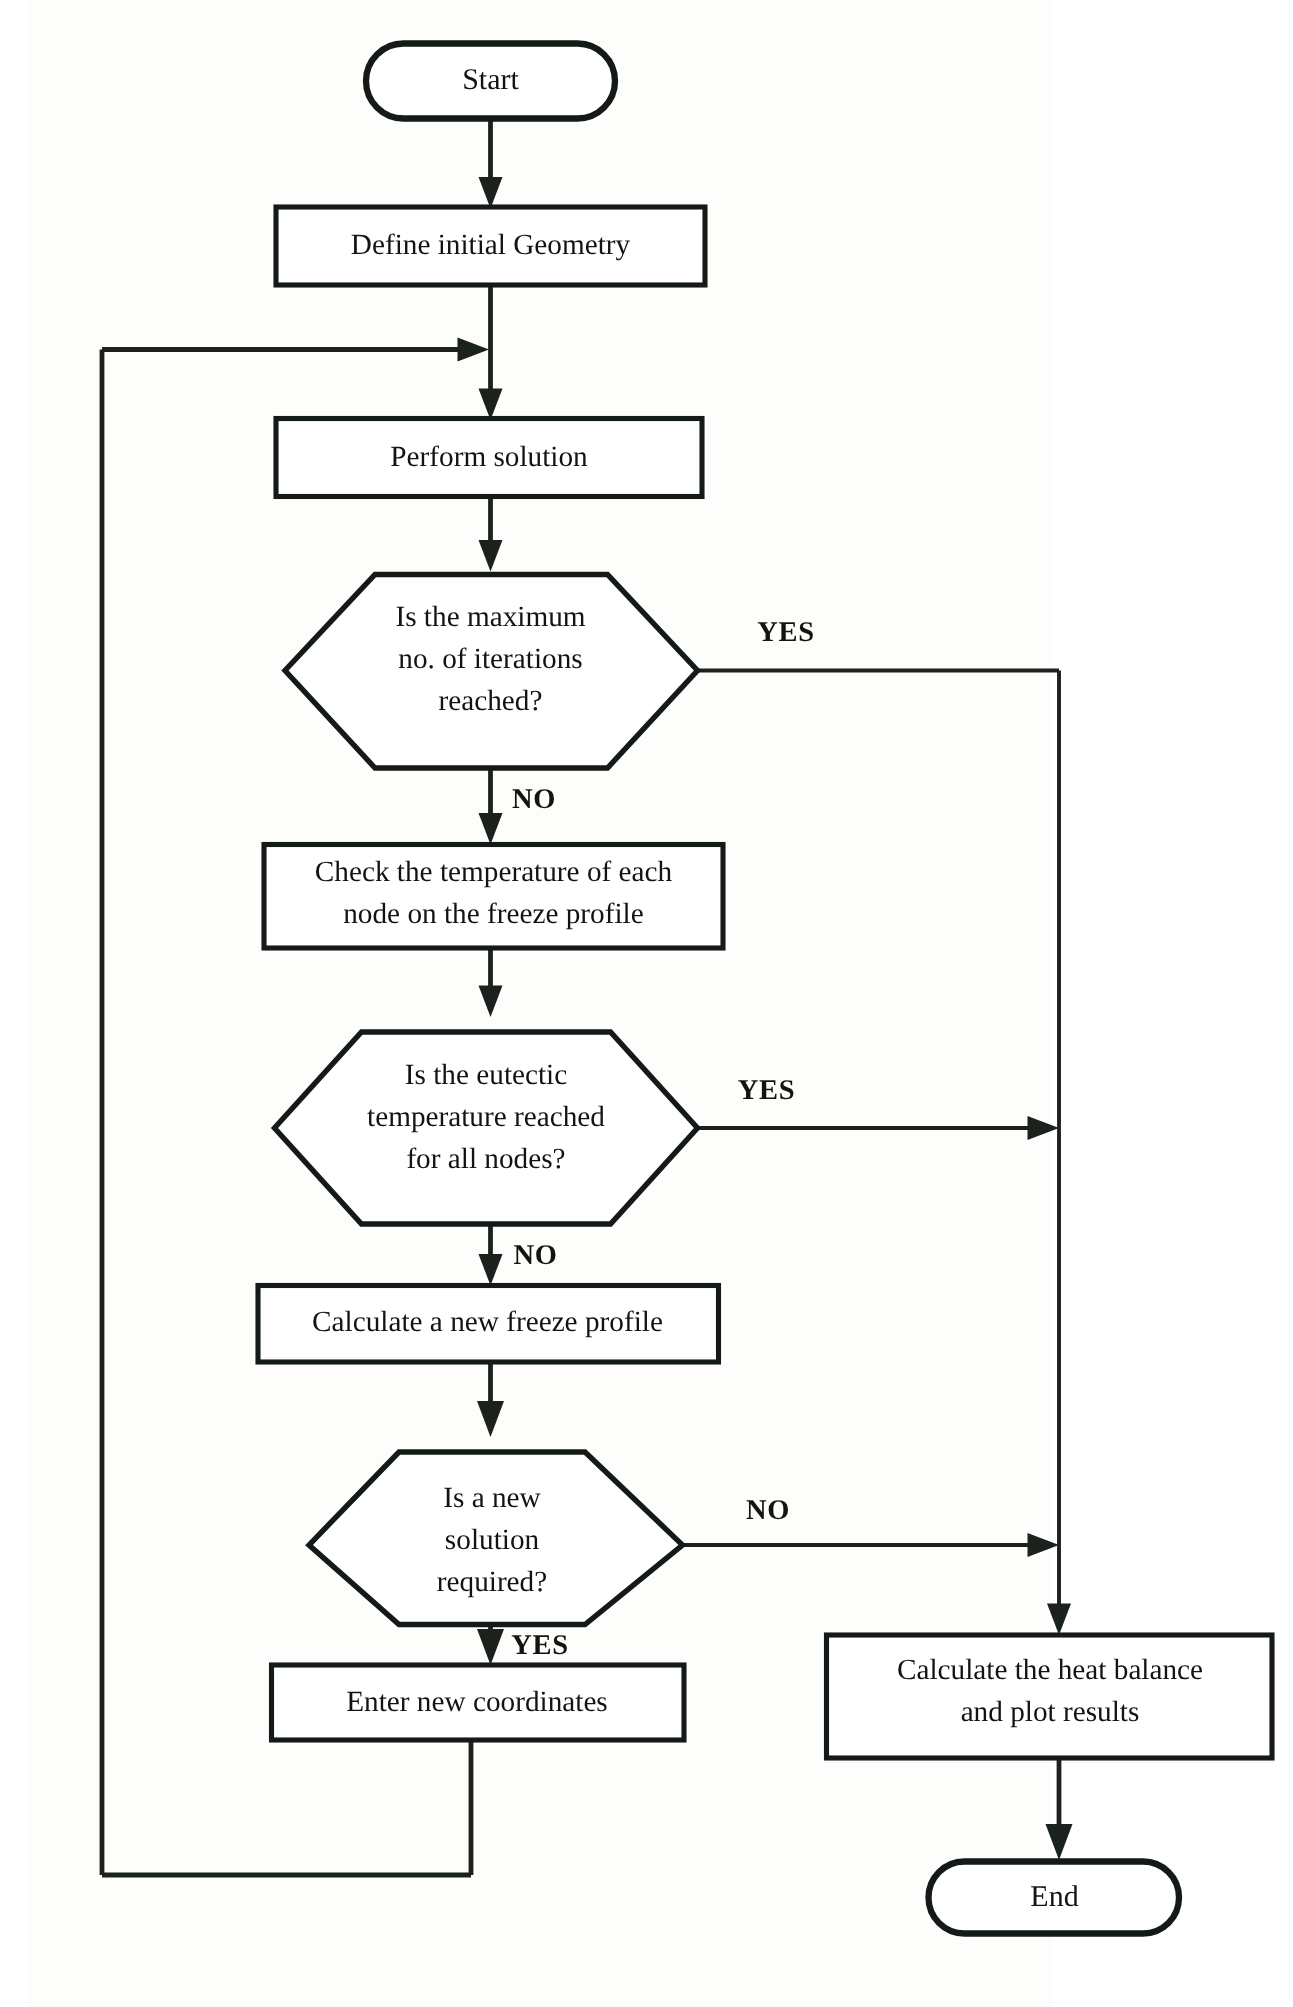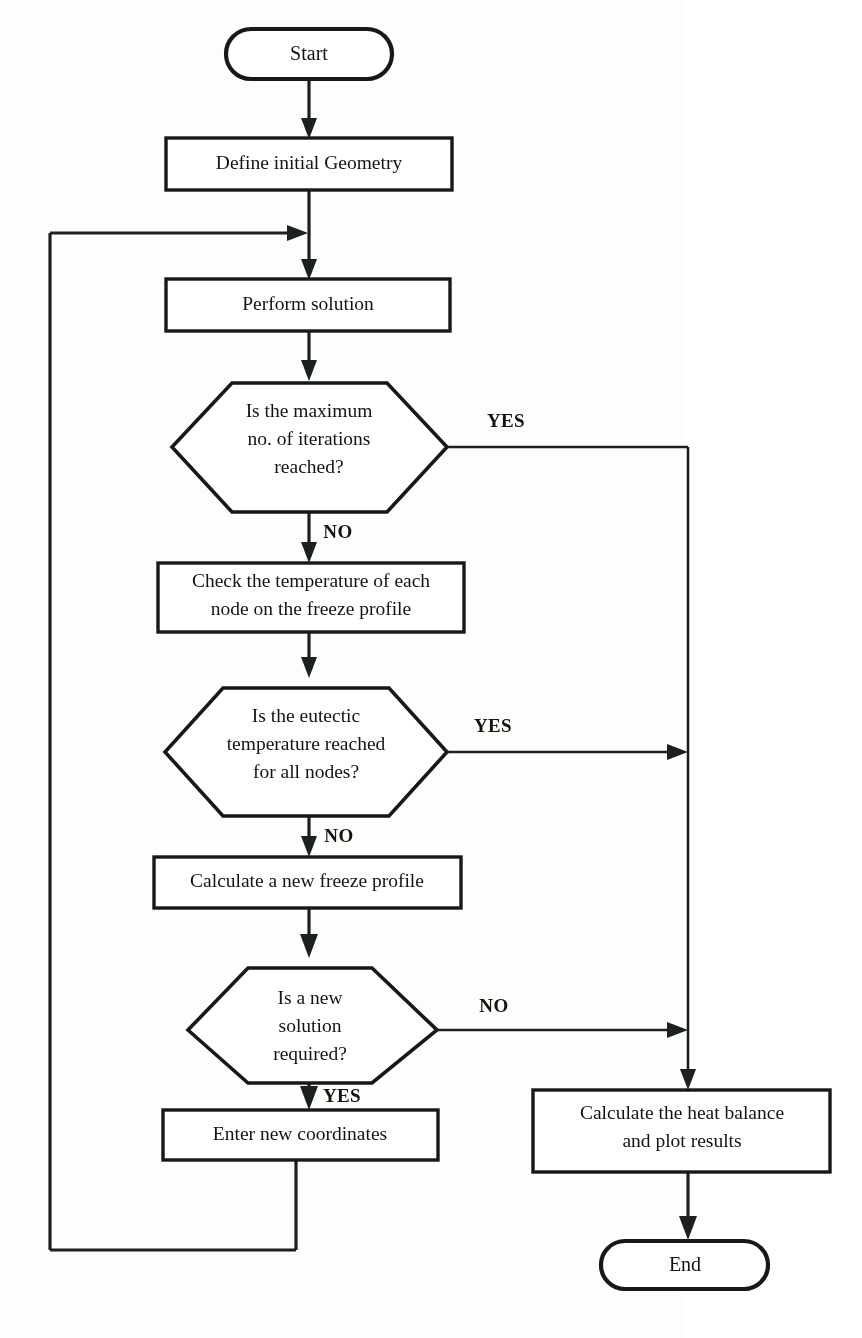--- a/index.html
+++ b/index.html
@@ -11,20 +11,21 @@
     width: 862px;
     height: 1338px;
     font-family: "Liberation Serif", "DejaVu Serif", serif;
     overflow: hidden;
   }
   #flowchart-root {
     position: relative;
     width: 684px;
     height: 1338px;
     background: #fdfdfc;
+    margin-left: 18px;
   }
   svg#flow-svg {
     position: absolute;
     top: 0;
     left: 0;
     width: 862px;
     height: 1338px;
   }
   .shape-outline {
     fill: #ffffff;

